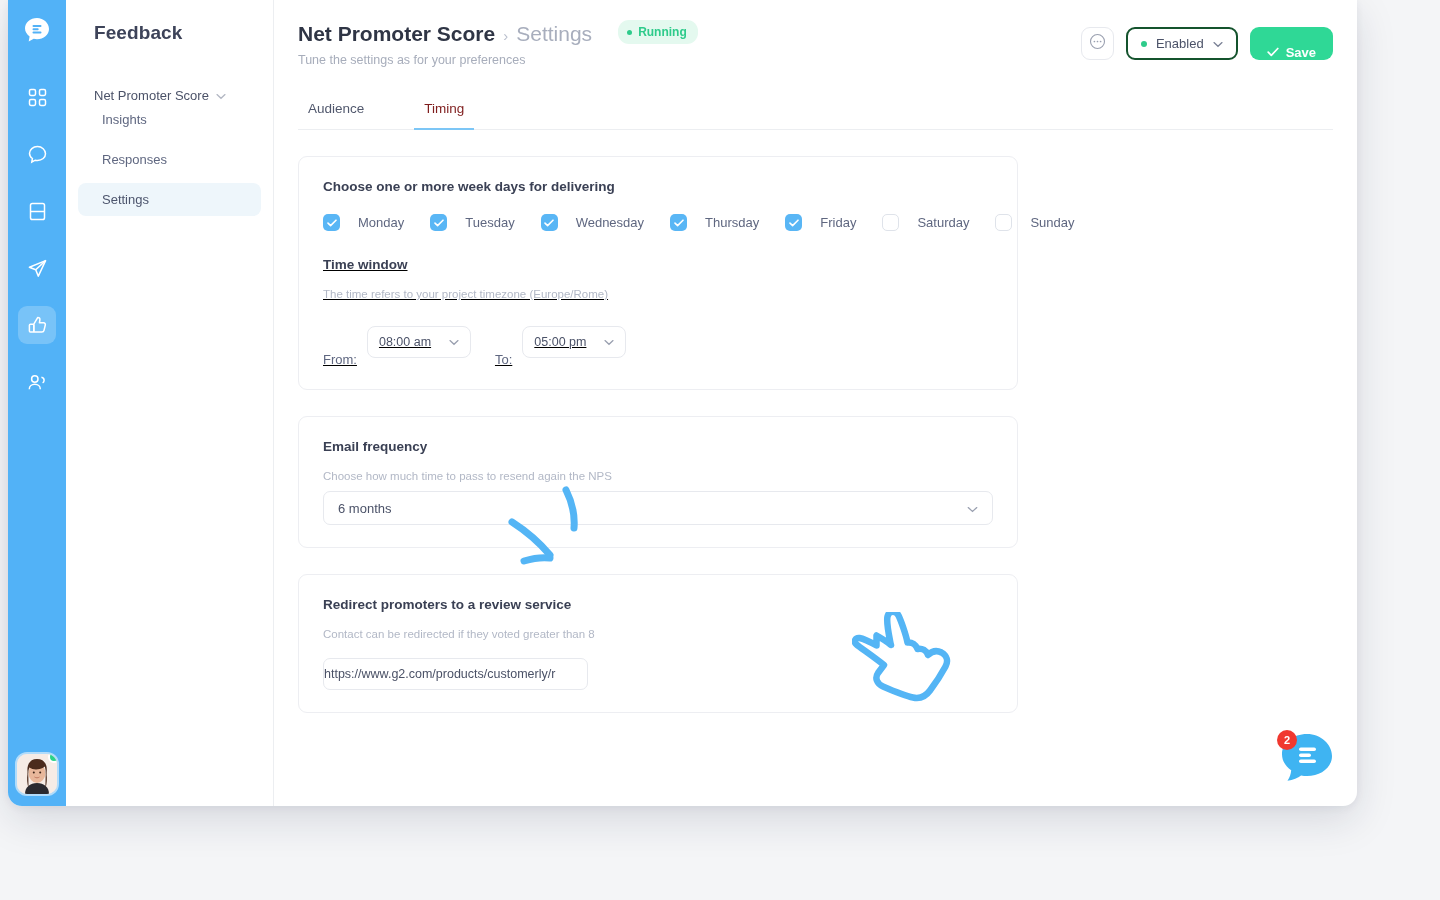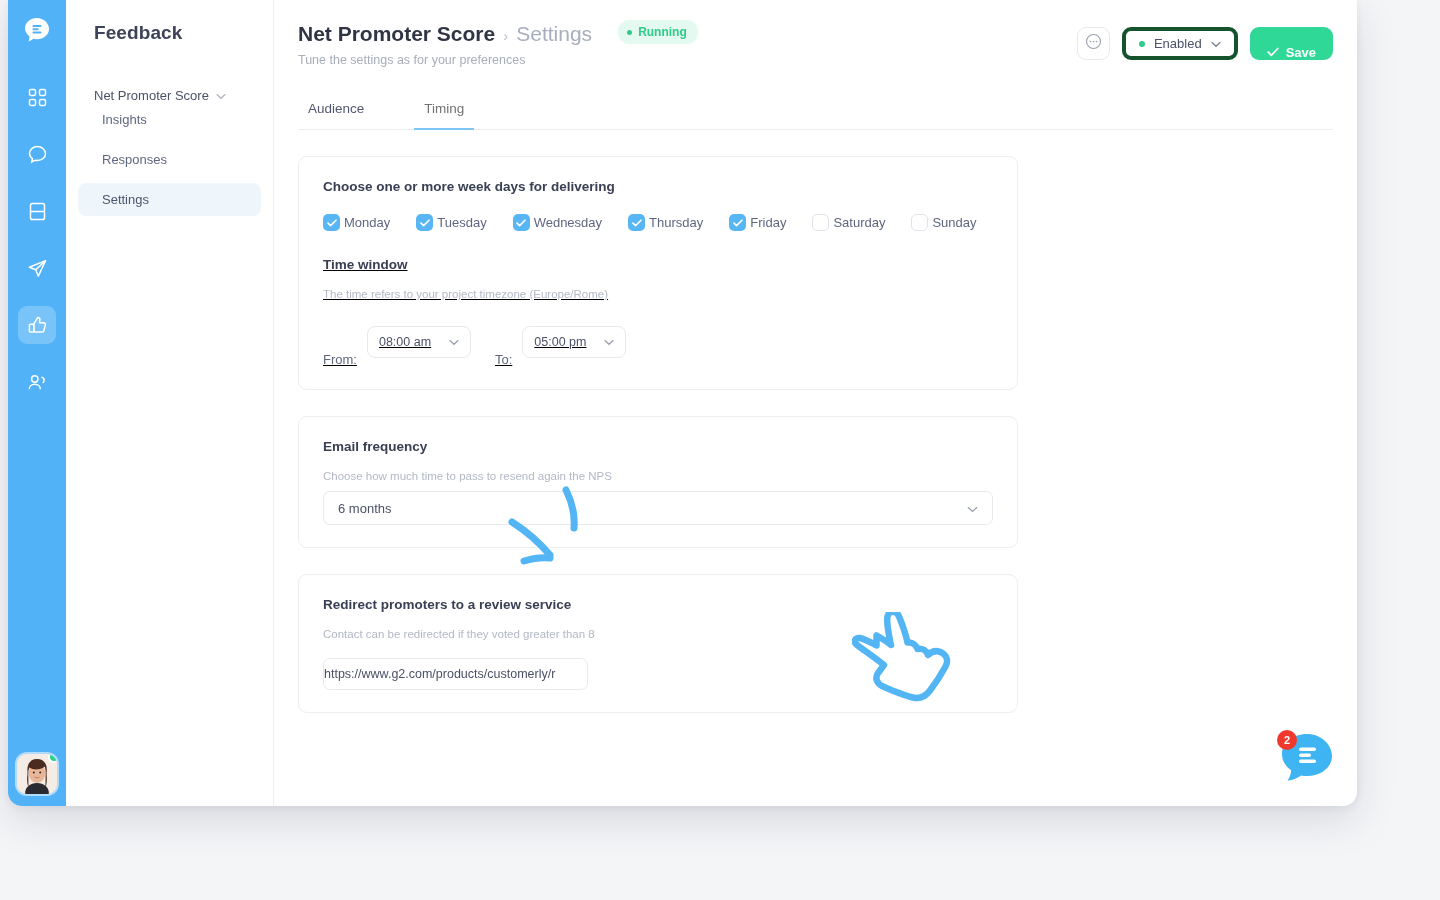--- a/index.html
+++ b/index.html
@@ -99,21 +99,21 @@
   #header-actions {
     position: absolute; right: 24px; top: 27px;
     display: flex; align-items: center; gap: 12px;
   }
   #more-btn {
     width: 33px; height: 33px; border-radius: 9px;
     border: 1px solid #e7e9ee; background: #fff;
     display: flex; align-items: center; justify-content: center;
   }
   #enabled-select {
-    height: 33px; border: 4px solid #14532d; border-radius: 9px;
+    height: 33px; border: 2px solid #14532d; border-radius: 9px;
     background: #fff; padding: 0 13px;
     display: flex; align-items: center; gap: 9px;
     font-size: 13px; color: #4b5268;
   }
   #enabled-select .dot { width: 6px; height: 6px; border-radius: 50%; background: #2ecb8b; }
   #save-btn {
     height: 33px; border-radius: 9px; background: #2fd896;
     color: #ffffff; font-size: 13px; font-weight: bold;
     padding: 0 17px; display: flex; align-items: flex-end; gap: 7px;
     border: none;
@@ -123,34 +123,34 @@
   #tabs {
     margin-top: 34px; border-bottom: 1px solid #eceef1;
     display: flex; gap: 40px;
   }
   .tab {
     font-size: 13.5px; color: #51586d;
     padding: 0 10px 12px 10px;
     border-bottom: 2px solid transparent;
     margin-bottom: -1px;
   }
-  .tab.active { color: #737373; border-bottom-color: #7cc6f6; text-align: right; }
+  .tab.active { color: #7f1d1d; border-bottom-color: #7cc6f6; text-align: right; }
 
   
   .card {
     border: 1px solid #edeef2; border-radius: 9px;
     background: #ffffff; margin-top: 26px;
     width: 720px; padding: 22px 24px;
   }
   .card-title { font-size: 13.5px; font-weight: bold; color: #3a4054; }
   .card-sub { font-size: 11.5px; color: #b2b8c6; margin-top: 16px; }
 
   
   #weekday-row { margin-top: 20px; display: flex; align-items: center; }
-  .weekday { display: flex; align-items: center; gap: 4px; margin-right: 26px; }
+  .weekday { display: flex; align-items: center; gap: 18px; margin-right: 26px; }
   .weekday:last-child { margin-right: 0; }
   .cb {
     width: 17px; height: 17px; border-radius: 5px;
     display: flex; align-items: center; justify-content: center;
     flex: 0 0 17px;
   }
   .cb.on { background: #59b6f5; }
   .cb.off { background: #fff; border: 1.5px solid #dfe3ea; }
   .weekday-label { font-size: 13px; color: #5f6780; }
 

